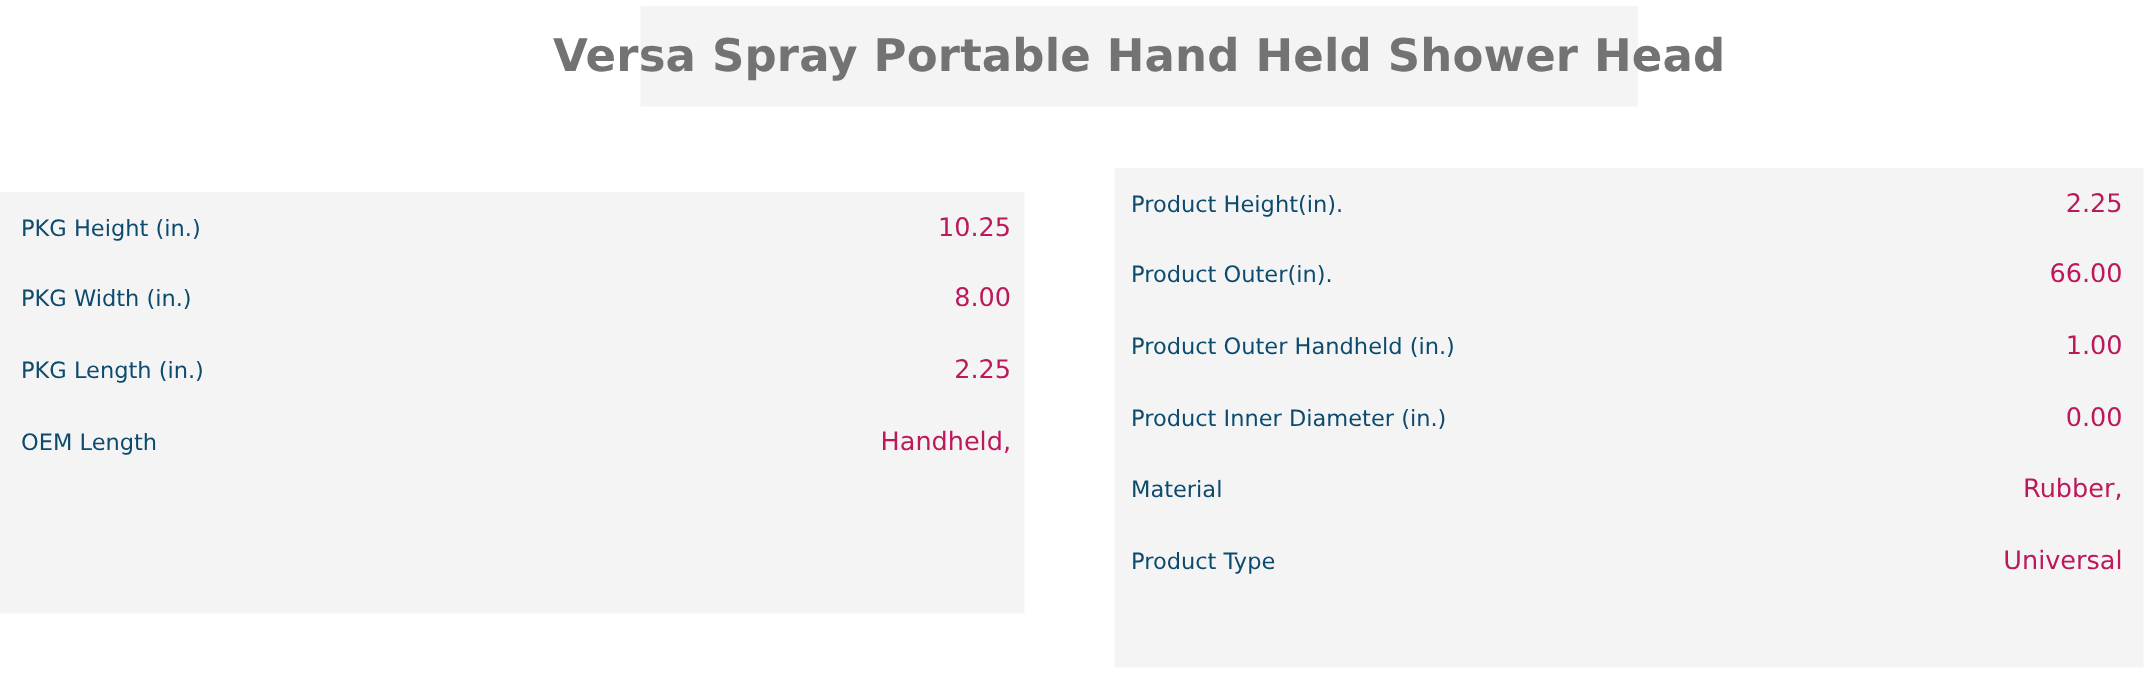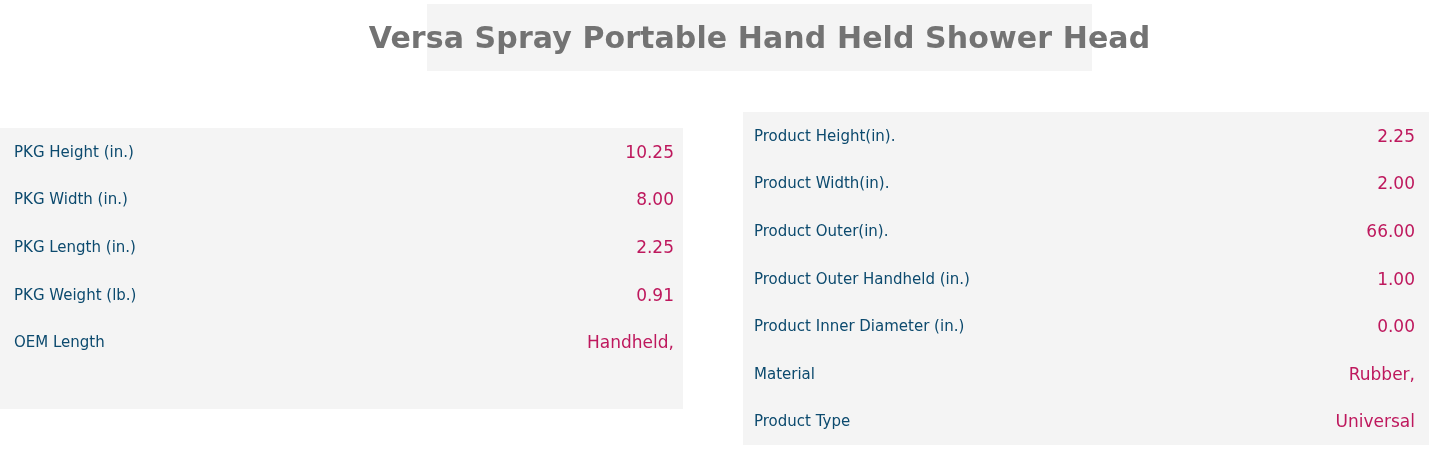--- a/index.html
+++ b/index.html
@@ -94,37 +94,29 @@
     </div>
     <div class="spec-row">
       <span class="spec-label">PKG Width (in.)</span>
       <span class="spec-value">8.00</span>
     </div>
     <div class="spec-row">
       <span class="spec-label">PKG Length (in.)</span>
       <span class="spec-value">2.25</span>
     </div>
     <div class="spec-row">
-      <span class="spec-label">PKG Weight (lb.)</span>
-      <span class="spec-value">0.91</span>
-    </div>
-    <div class="spec-row">
       <span class="spec-label">OEM Length</span>
       <span class="spec-value">Handheld,</span>
     </div>
   </div>
 
 <div class="panel panel--right">
     <div class="spec-row">
       <span class="spec-label">Product Height(in).</span>
       <span class="spec-value">2.25</span>
-    </div>
-    <div class="spec-row">
-      <span class="spec-label">Product Width(in).</span>
-      <span class="spec-value">2.00</span>
     </div>
     <div class="spec-row">
       <span class="spec-label">Product Outer(in).</span>
       <span class="spec-value">66.00</span>
     </div>
     <div class="spec-row">
       <span class="spec-label">Product Outer Handheld (in.)</span>
       <span class="spec-value">1.00</span>
     </div>
     <div class="spec-row">

